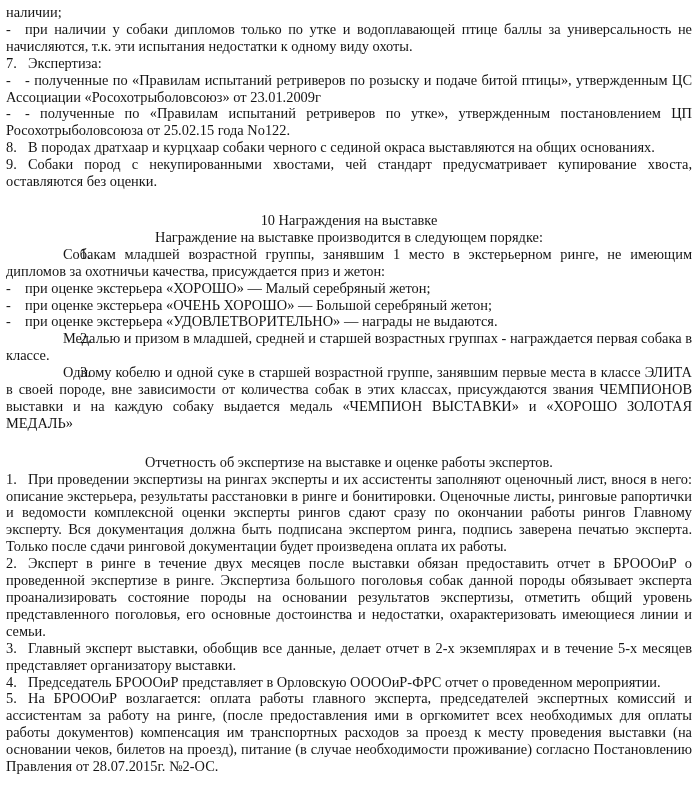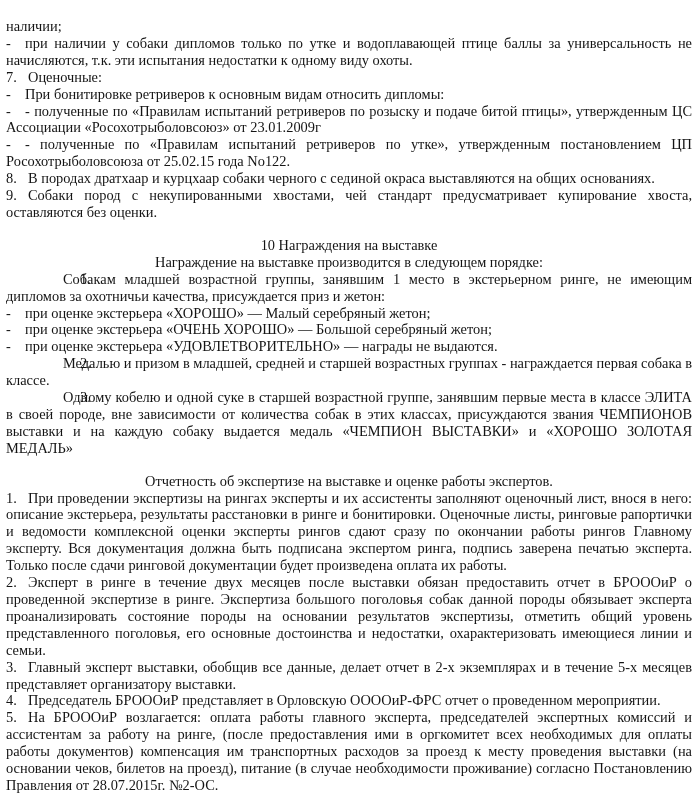--- a/index.html
+++ b/index.html
@@ -10,53 +10,52 @@
   body {
     width: 699px;
     height: 800px;
     overflow: hidden;
     color: #141414;
     font-family: "Liberation Serif", "DejaVu Serif", serif;
     font-size: 14.4px;
     line-height: 16.9px;
   }
   .doc {
-    padding: 18px 7px 0 6px;
+    padding: 4px 7px 0 6px;
   }
   p {
     margin: 0;
     text-align: justify;
   }
   .marker {
     display: inline-block;
   }
   .dash .marker  { width: 19px; }
   .num  .marker  { width: 22px; }
   .numind        { text-indent: 37px; }
   .numind .marker{ width: 20px; }
   .indent        { text-indent: 52px; }
   .heading {
     text-align: center;
   }
   .spaced {
-    margin-top: 16px;
+    margin-top: 22px;
   }
 </style>
 </head>
 <body>
 
 <div class="doc">
 
   <p class="plain">наличии;</p>
 
   <p class="dash"><span class="marker">-</span><span class="itext">при наличии у собаки дипломов только по утке и водоплавающей птице баллы за универсальность не начисляются, т.к. эти испытания недостатки к одному виду охоты.</span></p>
 
-  <p class="num"><span class="marker">7.</span><span class="itext">Оценочные:</span></p>
+  <p class="num"><span class="marker">7.</span><span class="itext">Экспертиза:</span></p>
 
-  <p class="dash"><span class="marker">-</span><span class="itext">При бонитировке ретриверов к основным видам относить дипломы:</span></p>
 
   <p class="dash"><span class="marker">-</span><span class="itext">- полученные по «Правилам испытаний ретриверов по розыску и подаче битой птицы», утвержденным ЦС Ассоциации «Росохотрыболовсоюз» от 23.01.2009г</span></p>
 
   <p class="dash"><span class="marker">-</span><span class="itext">- полученные по «Правилам испытаний ретриверов по утке», утвержденным постановлением ЦП Росохотрыболовсоюза от 25.02.15 года No122.</span></p>
 
   <p class="num"><span class="marker">8.</span><span class="itext">В породах дратхаар и курцхаар собаки черного с сединой окраса выставляются на общих основаниях.</span></p>
 
   <p class="num"><span class="marker">9.</span><span class="itext">Собаки пород с некупированными хвостами, чей стандарт предусматривает купирование хвоста, оставляются без оценки.</span></p>
 
   <p class="heading spaced">10 Награждения на выставке</p>

